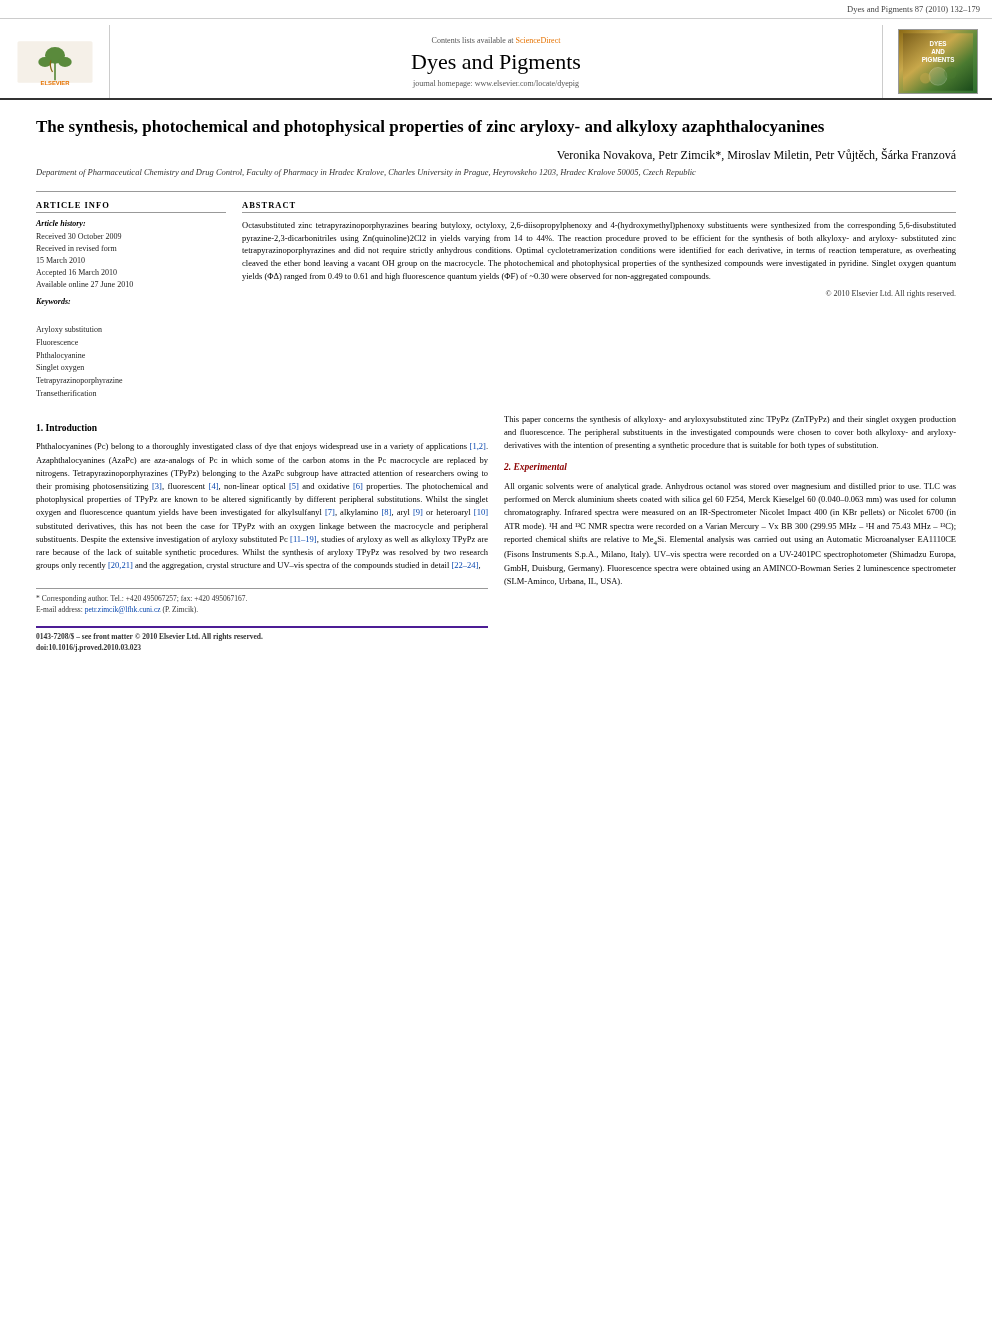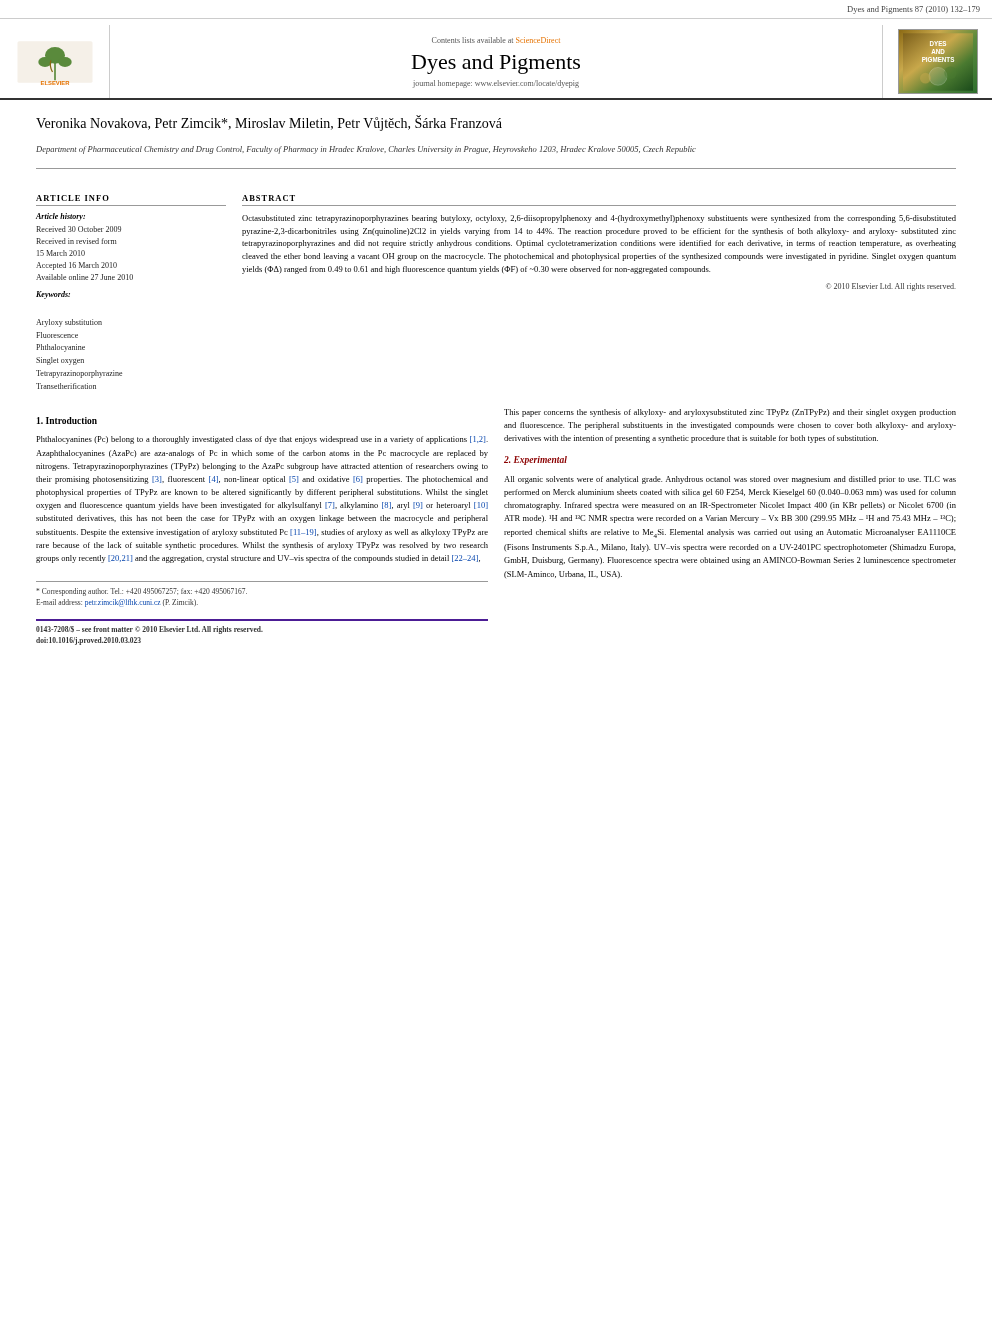--- a/index.html
+++ b/index.html
@@ -97,40 +97,41 @@
     .article-title {
       font-size: 17px;
       font-weight: bold;
       color: #000;
       line-height: 1.3;
       margin-bottom: 10px;
     }
 
     
     .authors {
-      font-size: 14px;
-      color: #000;
-      margin-bottom: 12px;
+      font-size: 12px;
+      color: #000;
+      margin-bottom: 4px;
+      text-align: right;
     }
 
     
     .affiliation {
       font-size: 8.5px;
       font-style: italic;
       color: #333;
       margin-bottom: 12px;
       line-height: 1.4;
     }
 
     
     .two-col {
       display: flex;
       gap: 16px;
       border-top: 1px solid #999;
-      padding-top: 24px;
+      padding-top: 8px;
       margin-bottom: 12px;
     }
 
     
     .article-info {
       width: 190px;
       flex-shrink: 0;
     }
     .section-label {
       font-size: 8.5px;
@@ -286,20 +287,21 @@
         <circle cx="39" cy="48" r="10" fill="rgba(255,255,255,0.15)" stroke="rgba(255,255,255,0.4)" stroke-width="0.5"></circle>
         <circle cx="25" cy="50" r="6" fill="rgba(200,168,75,0.5)"></circle>
         <circle cx="53" cy="44" r="7" fill="rgba(74,122,48,0.5)"></circle>
       </svg>
     </div>
   </div>
 </div>
 
 <div class="main-content">
 
+  <div class="article-title">The synthesis, photochemical and photophysical properties of zinc aryloxy- and alkyloxy azaphthalocyanines</div>
 
   <div class="authors">
     <span>Veronika Novakova, Petr Zimcik*, Miroslav Miletin, Petr Vůjtěch, Šárka Franzová</span>
   </div>
 
   <div class="affiliation">Department of Pharmaceutical Chemistry and Drug Control, Faculty of Pharmacy in Hradec Kralove, Charles University in Prague, Heyrovskeho 1203, Hradec Kralove 50005, Czech Republic</div>
 
   <div class="two-col">
 
     <div class="article-info">

